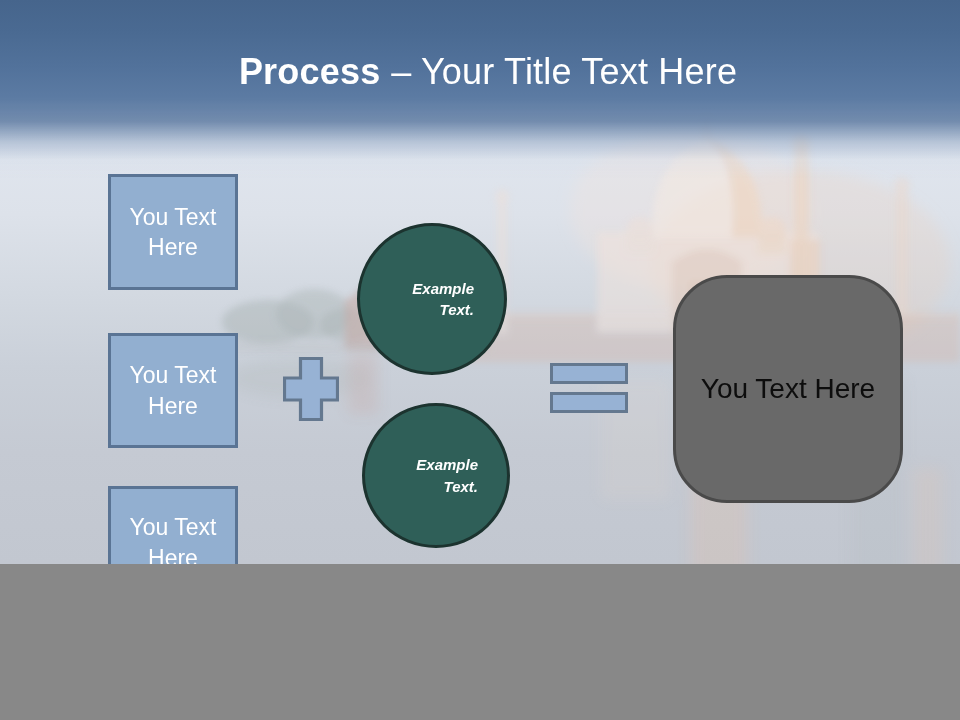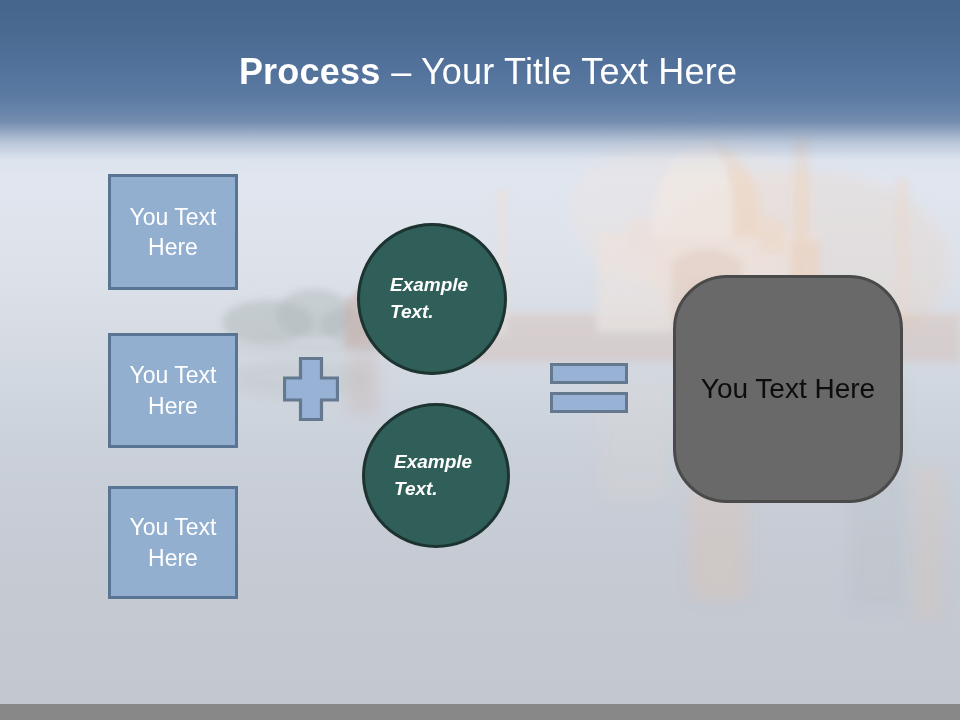--- a/index.html
+++ b/index.html
@@ -1,19 +1,19 @@
 <!DOCTYPE html>
 <html><head>
 <meta charset="utf-8">
 <style>
   * { margin: 0; padding: 0; box-sizing: border-box; }
   html, body { background: #888; }
   .slide {
     position: relative;
-    width: 960px; height: 704px;
+    width: 960px; height: 564px;
     overflow: hidden;
     font-family: "Liberation Sans", sans-serif;
     
     background: linear-gradient(180deg,
       #e7ecf4 0%, #e1e7f0 22%, #dde2ea 38%,
       #d3d9e1 52%, #cad0d9 65%, #c5cad3 80%, #c2c7d0 100%);
   }
 
   
   .bg-photo { position: absolute; inset: 0; pointer-events: none; }
@@ -56,22 +56,22 @@
   .box-3 { top: 486px; height: 113px; }
 
   .plus-shape { position: absolute; left: 283px; top: 357px; }
 
   .teal-circle {
     position: absolute;
     background: #2f5f58;
     border: 3px solid #1c332f;
     border-radius: 50%;
     display: flex; align-items: center; justify-content: center;
-    text-align: left;
-    color: #ffffff; font-size: 19px; font-weight: 700; font-style: italic;
+    text-align: right;
+    color: #ffffff; font-size: 15px; font-weight: 700; font-style: italic;
     line-height: 1.42;
   }
   .circle-1 { left: 357px; top: 223px; width: 150px; height: 152px; }
   .circle-2 { left: 362px; top: 403px; width: 148px; height: 145px; }
   .teal-circle .label { width: 84px; }
 
   .equals-shape { position: absolute; left: 550px; top: 363px; }
   .equals-bar {
     width: 78px; height: 21px;
     background: #97b2d4;

